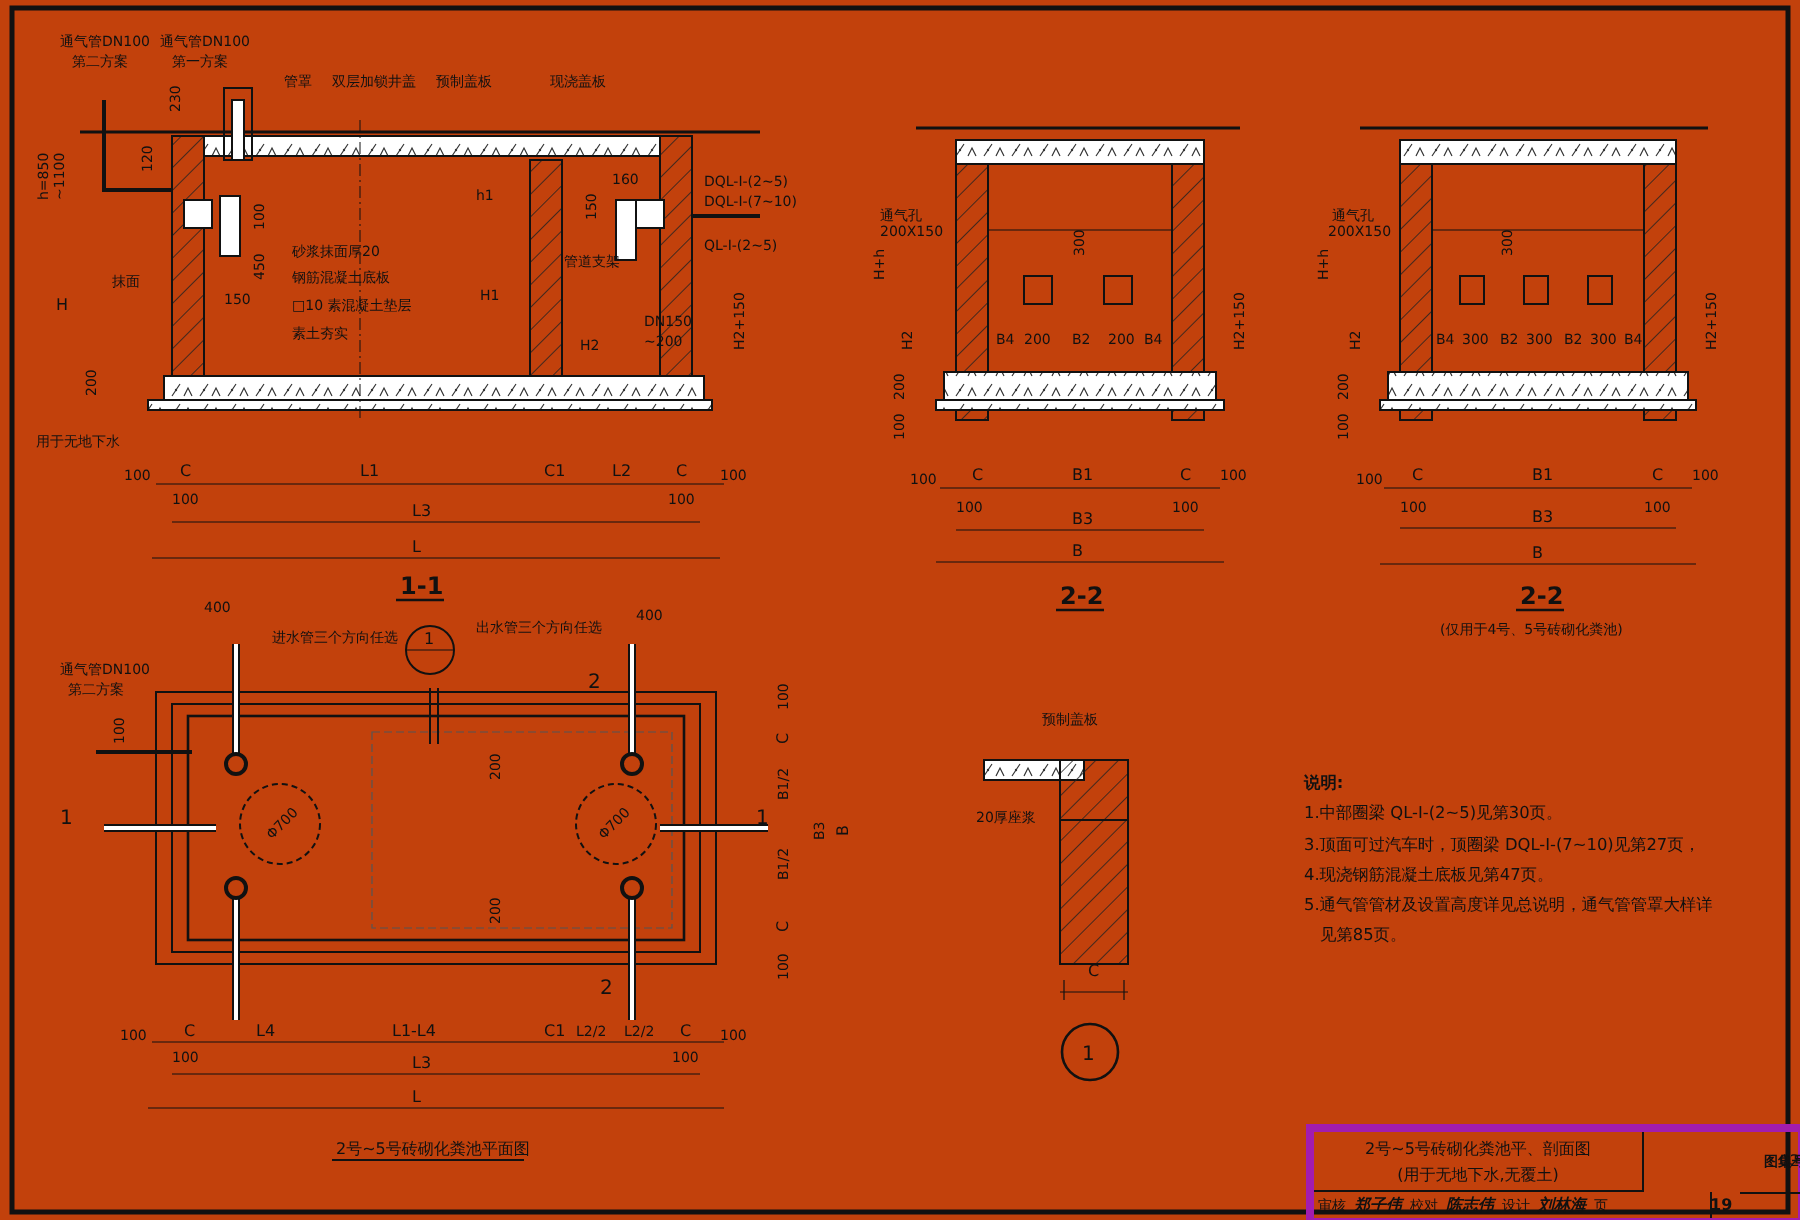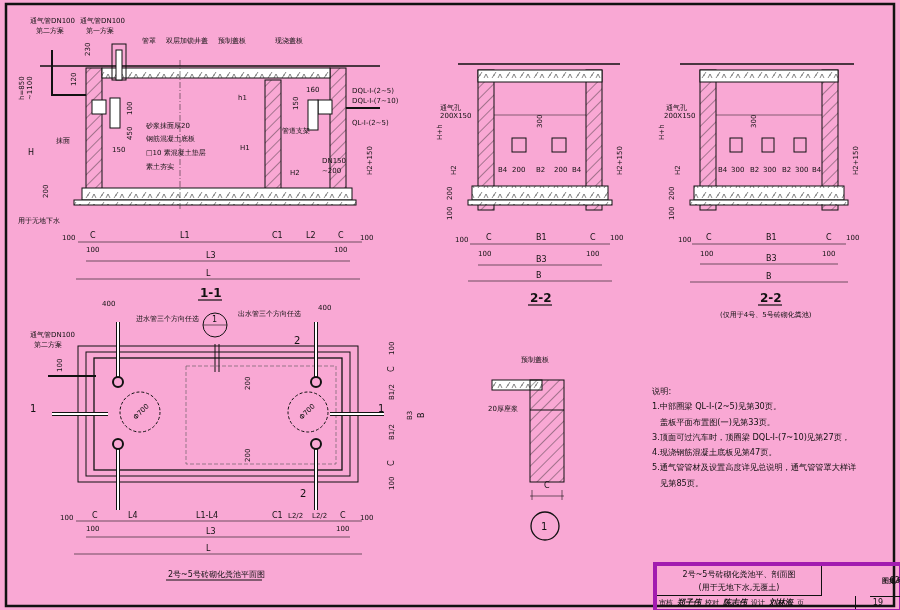--- a/index.html
+++ b/index.html
@@ -1,31 +1,31 @@
 <!DOCTYPE html>
 <html><head>
 <meta charset="utf-8">
 <style>
   html,body{margin:0;padding:0;background:#fff;}
   body{width:900px;height:610px;overflow:hidden;font-family:"DejaVu Sans",sans-serif;color:#111;}
-  #sheet{position:relative;width:900px;height:610px;background:#f9a8d4;}
+  #sheet{position:relative;width:900px;height:610px;background:#c2410c;}
   svg{position:absolute;left:0;top:0;}
   .t{font-family:"DejaVu Sans",sans-serif;fill:#111;}
   .s7{font-size:7px;} .s8{font-size:8px;} .s10{font-size:10px;} .s12{font-size:12px;font-weight:bold;}
   .notes{position:absolute;left:652px;top:384px;width:240px;font-size:8.2px;line-height:15.3px;color:#111;}
-  .notes .hd{margin-bottom:0;}
+  .notes .hd{margin-bottom:0;font-weight:bold;}
   .notes .ind{padding-left:8px;}
   .tb{position:absolute;left:653px;top:562px;width:242px;height:43px;border:4px solid #a21caf;font-size:8px;}
   .tb .title{position:absolute;left:0;top:0;width:165px;height:30px;border-right:1px solid #111;border-bottom:1px solid #111;text-align:center;line-height:13px;padding-top:2px;box-sizing:border-box;}
   .tb .lbl{position:absolute;left:165px;top:0;width:33px;height:30px;border-right:1px solid #111;border-bottom:1px solid #111;text-align:right;line-height:30px;font-size:7px;font-weight:bold;margin-left:48px;}
   .tb .code{position:absolute;left:198px;top:0;width:44px;height:30px;border-bottom:1px solid #111;text-align:center;line-height:30px;margin-left:28px;}
   .tb .sig{position:absolute;left:0;top:30px;width:198px;height:13px;border-right:1px solid #111;display:flex;align-items:center;font-size:7px;}
   .tb .sig span{padding:0 2px;}
   .tb .sig .nm{font-style:italic;font-weight:bold;font-size:8px;}
-  .tb .pg{position:absolute;left:198px;top:30px;width:28px;height:13px;text-align:right;line-height:13px;}
+  .tb .pg{position:absolute;left:198px;top:30px;width:28px;height:13px;text-align:left;line-height:13px;font-weight:bold;}
 </style>
 </head>
 <body>
 
 <div id="sheet">
 <svg width="900" height="610" viewBox="0 0 900 610">
   <defs>
     <pattern id="hatch" patternUnits="userSpaceOnUse" width="8" height="8" patternTransform="rotate(45)">
       <line x1="0" y1="0" x2="0" y2="8" stroke="#222" stroke-width="0.8"></line>
     </pattern>
@@ -292,21 +292,20 @@
     <text class="t s7" x="488" y="411">20厚座浆</text>
     <text class="t s8" x="544" y="488">C</text>
     <circle cx="545" cy="526" r="14" fill="none" stroke="#111" stroke-width="1.3"></circle>
     <text class="t s10" x="541" y="530">1</text>
   </g>
 </svg>
 
 <div class="notes">
   <div class="hd">说明:</div>
   <div>1.中部圈梁 QL-I-(2~5)见第30页。</div>
-  <div class="ind">盖板平面布置图(一)见第33页。</div>
   <div>3.顶面可过汽车时，顶圈梁 DQL-I-(7~10)见第27页，</div>
   <div>4.现浇钢筋混凝土底板见第47页。</div>
   <div>5.通气管管材及设置高度详见总说明，通气管管罩大样详</div>
   <div class="ind">见第85页。</div>
 </div>
 
 <div class="tb">
   <div class="title">
     <div>2号~5号砖砌化粪池平、剖面图</div>
     <div>(用于无地下水,无覆土)</div>

